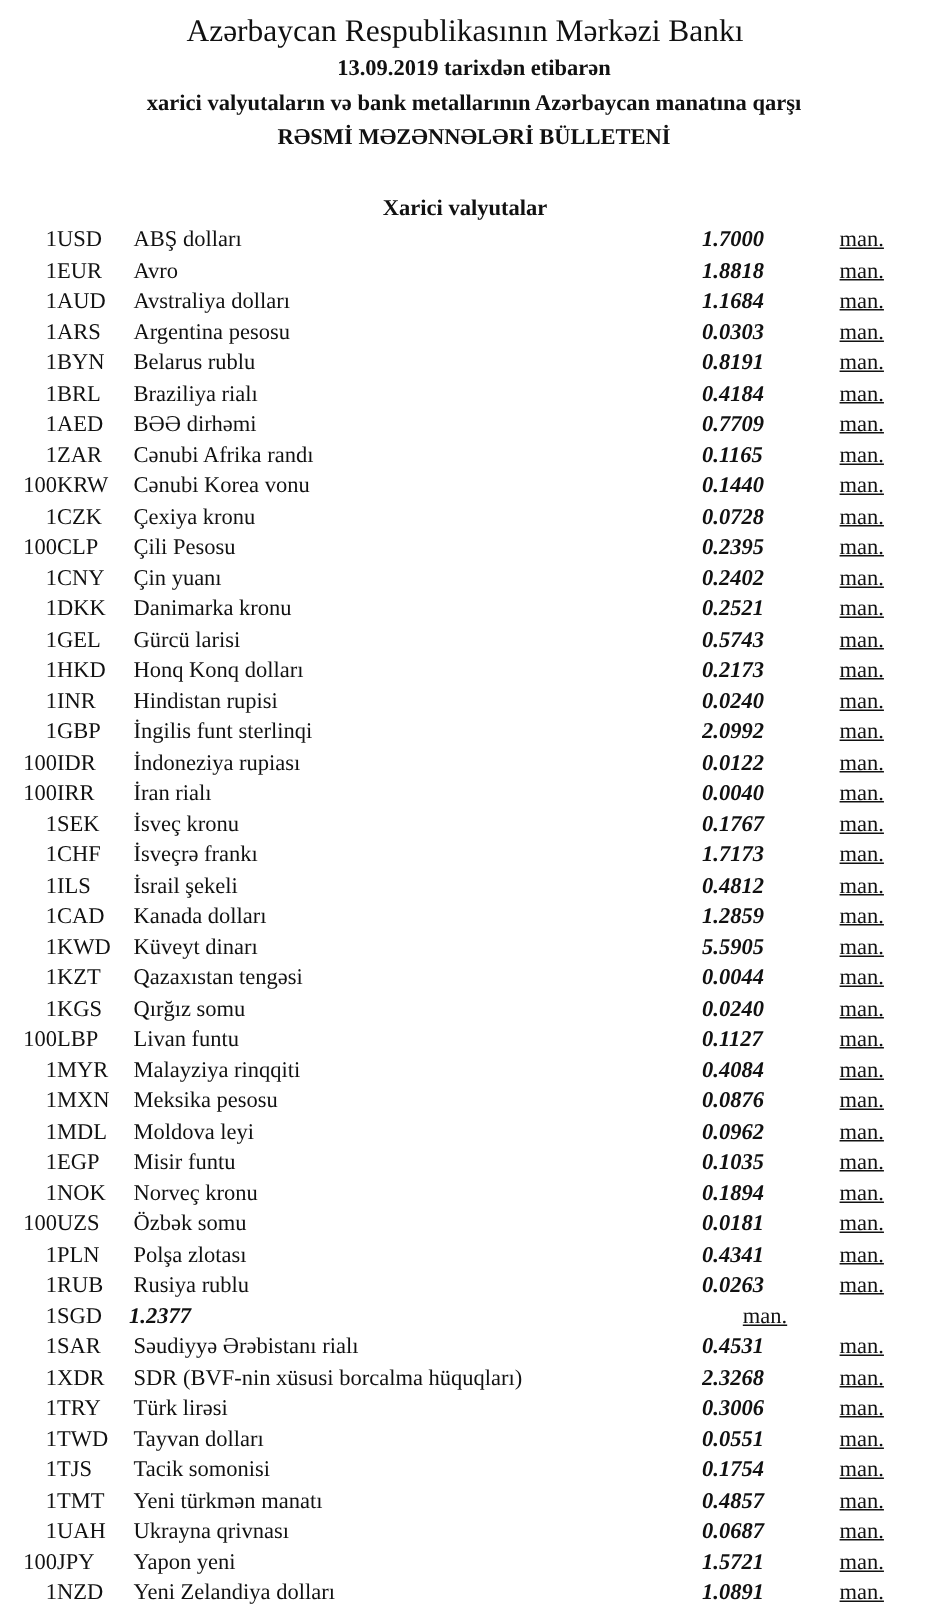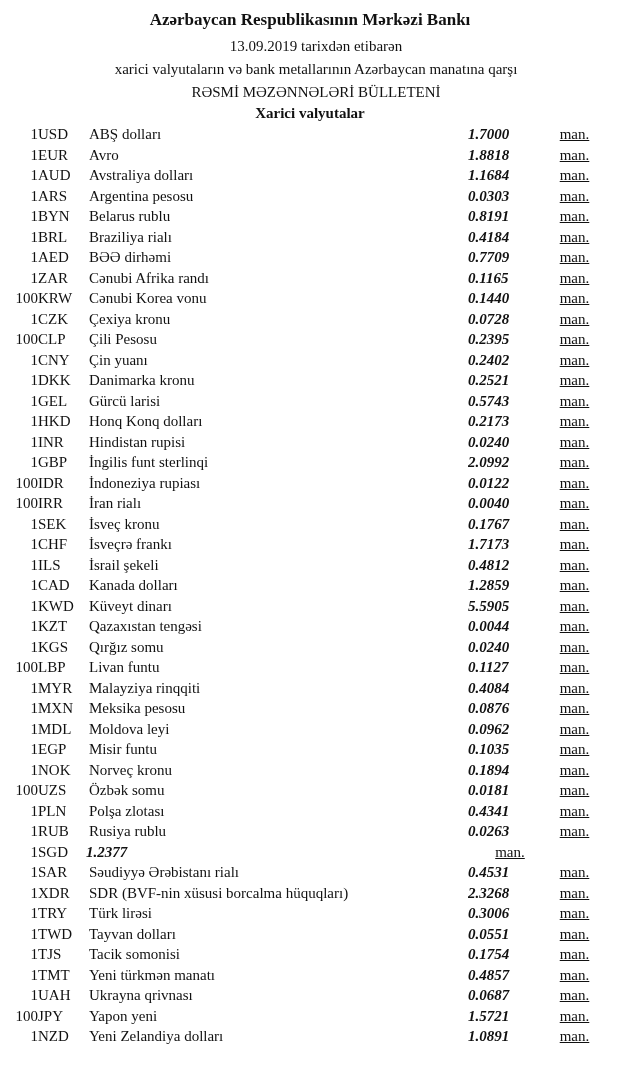--- a/index.html
+++ b/index.html
@@ -14,34 +14,35 @@
     background: #ffffff;
     color: #111111;
     font-family: "Liberation Serif", "DejaVu Serif", serif;
     overflow: hidden;
   }
   .header {
     padding-top: 9px;
     text-align: center;
   }
   .title {
-    font-size: 17px;
-    font-weight: bold;
+    font-size: 21px;
+    font-weight: normal;
     line-height: 22px;
   }
   .subline {
     font-size: 15px;
-    font-weight: normal;
+    font-weight: bold;
     line-height: 23px;
     margin-left: 12px;
   }
   .subline.first {
     margin-top: 4px;
   }
   .section-title {
+    margin-top: 26px;
     text-align: center;
     font-size: 15px;
     font-weight: bold;
     line-height: 18px;
   }
   .rates-table {
     margin-top: 2px;
     padding-right: 23px;
   }
   .row {

